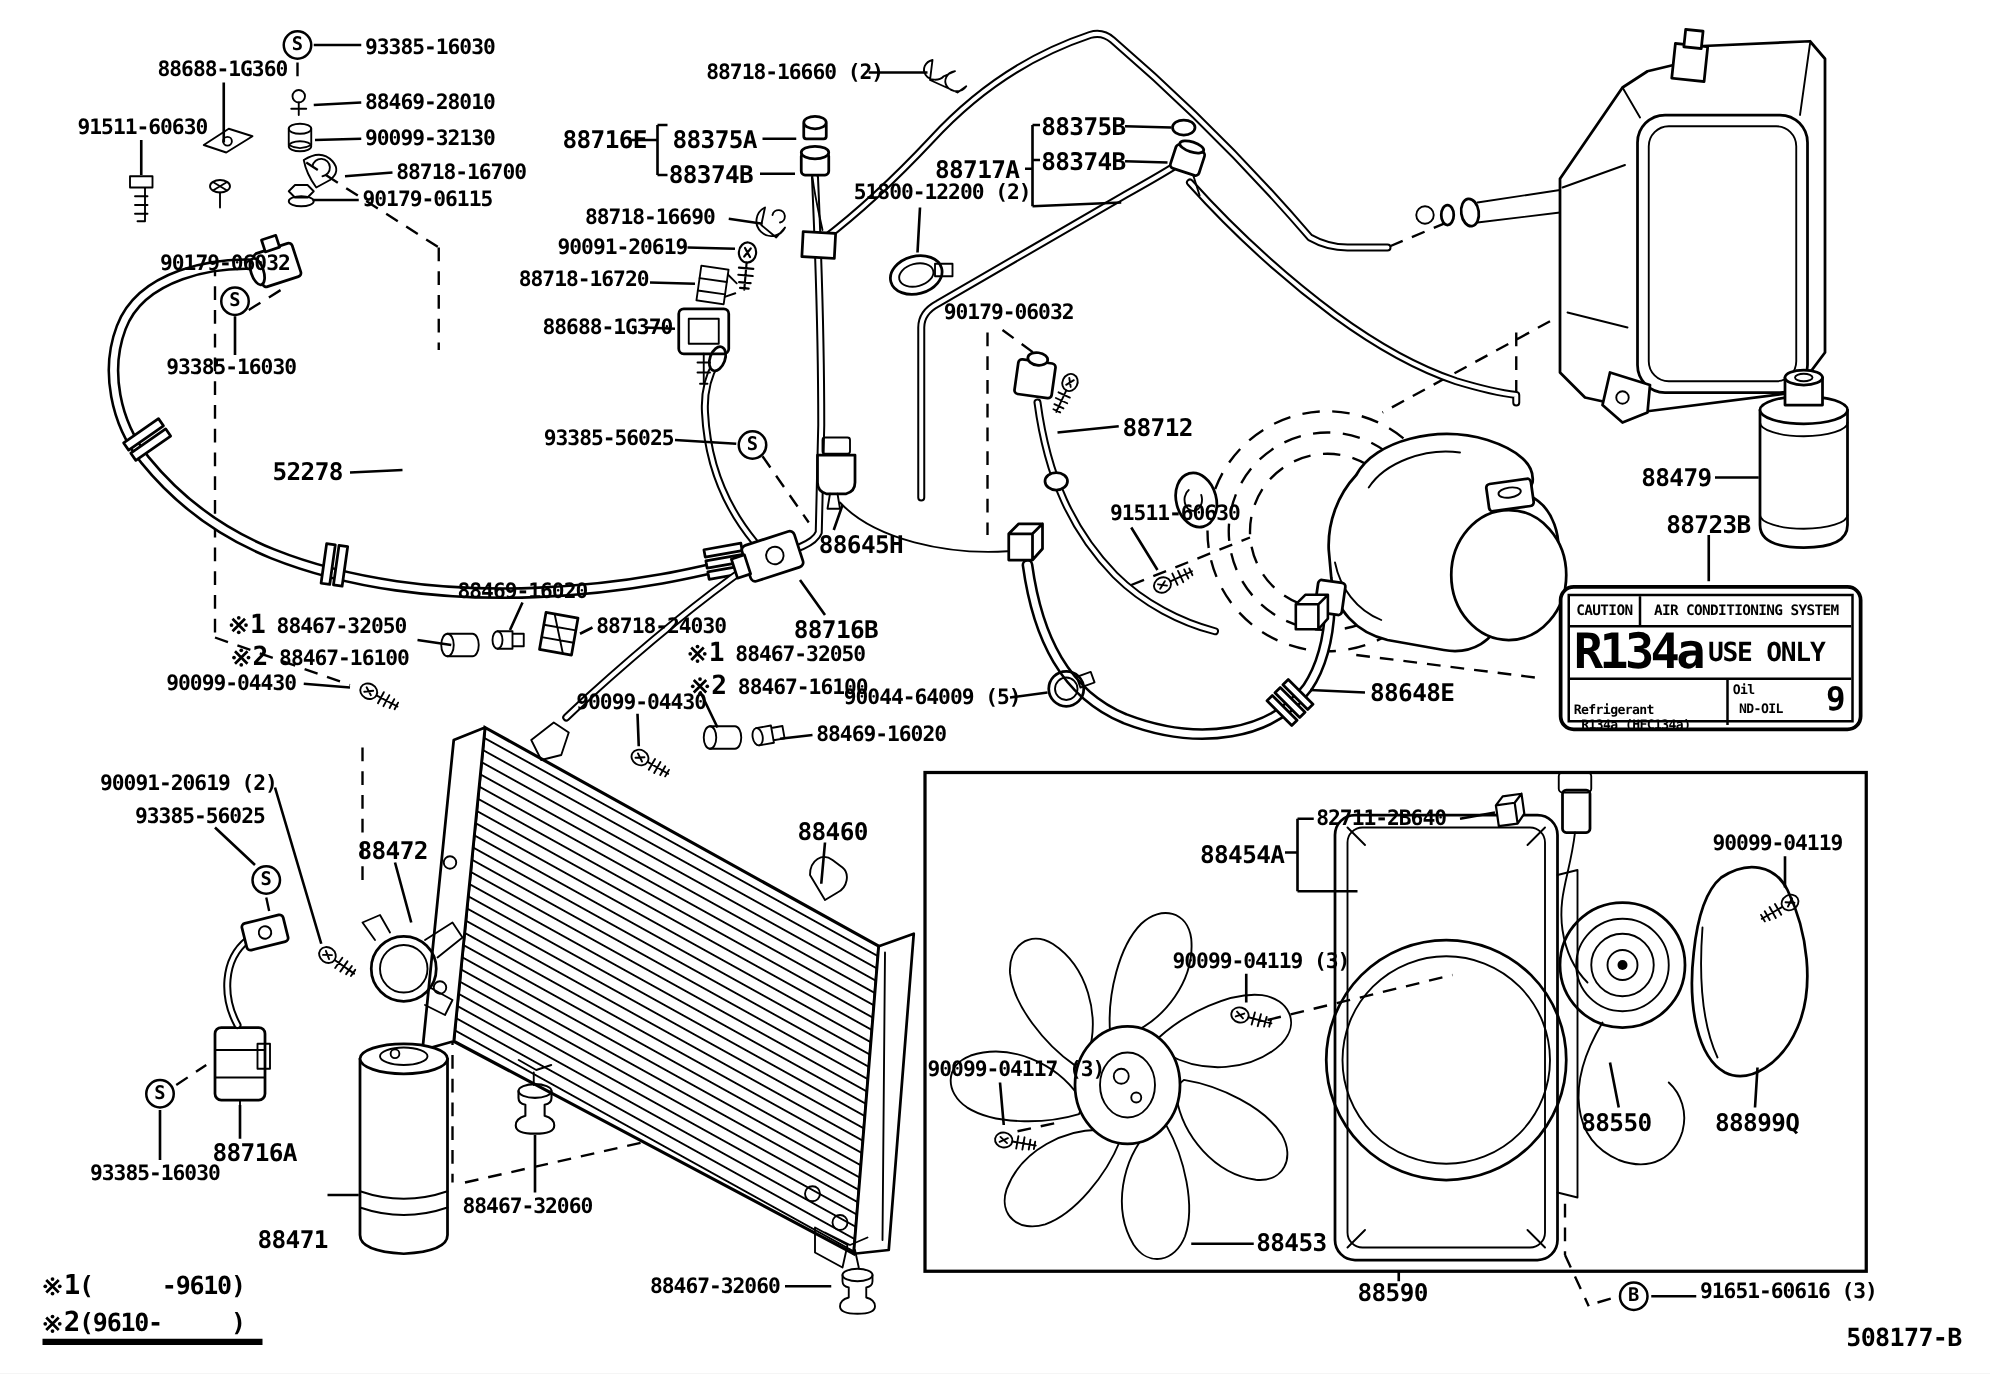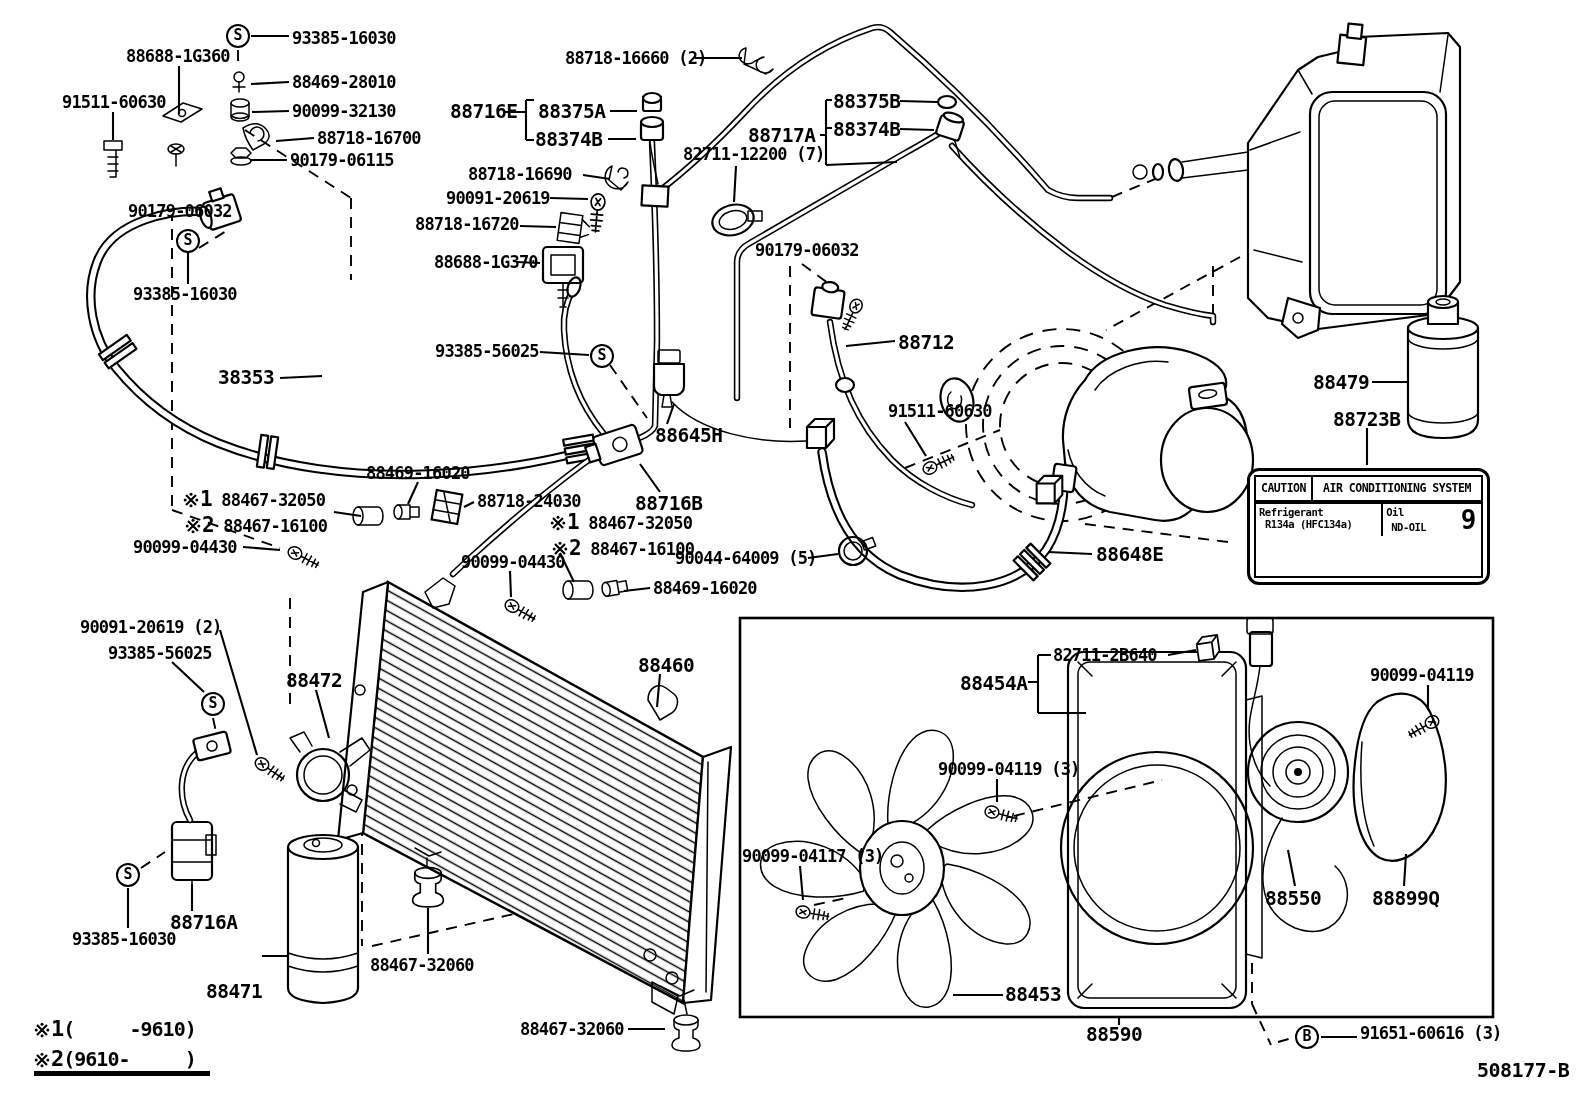--- a/index.html
+++ b/index.html
@@ -28,21 +28,21 @@
   #caution .inner{box-sizing:border-box;border:2.4px solid #000;height:100%;display:flex;flex-direction:column;}
   #caution .row1{display:flex;border-bottom:2.4px solid #000;height:23px;align-items:center;
                  font:700 11.5px/1 "DejaVu Sans Mono",monospace;letter-spacing:-0.5px;}
   #caution .c-cell{padding:0 5px;border-right:2.4px solid #000;height:100%;display:flex;align-items:center;}
   #caution .s-cell{flex:1;text-align:center;}
   #caution .row2{flex:1;display:flex;align-items:center;padding:0 3px;overflow:hidden;}
   #caution .r134a{font:700 39px/0.9 "DejaVu Sans Mono",monospace;letter-spacing:-3px;}
   #caution .useonly{font:700 21px/1 "DejaVu Sans Mono",monospace;letter-spacing:-1px;margin-left:5px;}
   #caution .row3{display:flex;border-top:2.4px solid #000;height:32px;
                  font:700 10.5px/1.15 "DejaVu Sans Mono",monospace;letter-spacing:-0.5px;}
-  #caution .ref-cell{width:53%;border-right:2.4px solid #000;padding:2px 3px;}
+  #caution .ref-cell{width:53%;border-right:2.4px solid #000;padding:18px 3px;}
   #caution .ref-cell div:last-child{padding-left:6px;}
   #caution .oil-cell{flex:1;position:relative;padding:2px 3px;}
   #caution .oil-val{position:absolute;left:8px;bottom:3px;}
   #caution .oil-9{position:absolute;right:5px;bottom:0px;font-size:26px;}
   #footnotes{position:absolute;left:34px;top:1014px;font:700 20px/1.35 "DejaVu Sans Mono",monospace;
              letter-spacing:-1px;white-space:pre;}
   #footnotes .frow .refnum{font-size:22px;}
   #fbar{position:absolute;left:34px;top:1071px;width:176px;height:5px;background:#000;}
   #drawnum{position:absolute;left:1477px;top:1060px;font:700 20px/1 "DejaVu Sans Mono",monospace;letter-spacing:-0.5px;}
 </style>
@@ -410,34 +410,34 @@
 <div id="labels">
       <div class="plabel" style="left: 292px; top: 30px;"><span>93385-16030</span></div>
       <div class="plabel" style="left: 126px; top: 48px;"><span>88688-1G360</span></div>
       <div class="plabel" style="left: 292px; top: 74px;"><span>88469-28010</span></div>
       <div class="plabel" style="left: 292px; top: 103px;"><span>90099-32130</span></div>
       <div class="plabel" style="left: 62px; top: 94px;"><span>91511-60630</span></div>
       <div class="plabel" style="left: 317px; top: 130px;"><span>88718-16700</span></div>
       <div class="plabel" style="left: 290px; top: 152px;"><span>90179-06115</span></div>
       <div class="plabel" style="left: 128px; top: 203px;"><span>90179-06032</span></div>
       <div class="plabel" style="left: 133px; top: 286px;"><span>93385-16030</span></div>
-      <div class="plabel big" style="left: 218px; top: 368px;"><span>38353</span></div>
+      <div class="plabel big" style="left: 218px; top: 368px;"><span>52278</span></div>
       <div class="plabel" style="left: 565px; top: 50px;"><span>88718-16660 (2)</span></div>
       <div class="plabel big" style="left: 450px; top: 102px;"><span>88716E</span></div>
       <div class="plabel big" style="left: 538px; top: 102px;"><span>88375A</span></div>
       <div class="plabel big" style="left: 535px; top: 130px;"><span>88374B</span></div>
       <div class="plabel" style="left: 468px; top: 166px;"><span>88718-16690</span></div>
       <div class="plabel" style="left: 446px; top: 190px;"><span>90091-20619</span></div>
       <div class="plabel" style="left: 415px; top: 216px;"><span>88718-16720</span></div>
       <div class="plabel" style="left: 434px; top: 254px;"><span>88688-1G370</span></div>
       <div class="plabel" style="left: 435px; top: 343px;"><span>93385-56025</span></div>
       <div class="plabel big" style="left: 833px; top: 92px;"><span>88375B</span></div>
       <div class="plabel big" style="left: 833px; top: 120px;"><span>88374B</span></div>
       <div class="plabel big" style="left: 748px; top: 126px;"><span>88717A</span></div>
-      <div class="plabel" style="left: 683px; top: 146px;"><span>82711-12200 (7)</span></div>
+      <div class="plabel" style="left: 683px; top: 146px;"><span>51800-12200 (2)</span></div>
       <div class="plabel" style="left: 755px; top: 242px;"><span>90179-06032</span></div>
       <div class="plabel big" style="left: 898px; top: 333px;"><span>88712</span></div>
       <div class="plabel big" style="left: 655px; top: 426px;"><span>88645H</span></div>
       <div class="plabel" style="left: 888px; top: 403px;"><span>91511-60630</span></div>
       <div class="plabel big" style="left: 1096px; top: 545px;"><span>88648E</span></div>
       <div class="plabel big" style="left: 635px; top: 494px;"><span>88716B</span></div>
       <div class="plabel" style="left: 183px; top: 488px;"><svg width="16" height="16" viewBox="0 0 16 16" class="refmark">
           <path d="M3,3 L13,13 M13,3 L3,13" stroke="#000" stroke-width="2.2" fill="none"></path>
           <circle cx="8" cy="2.2" r="1.5" fill="#000"></circle>
           <circle cx="8" cy="13.8" r="1.5" fill="#000"></circle>
@@ -494,20 +494,24 @@
       <div class="plabel" style="left: 1360px; top: 1025px;"><span>91651-60616 (3)</span></div>
     </div>
 
 
 <div id="caution">
   <div class="inner">
     <div class="row1">
       <div class="c-cell">CAUTION</div>
       <div class="s-cell">AIR CONDITIONING SYSTEM</div>
     </div>
+    <div class="row2">
+      <span class="r134a">R134a</span>
+      <span class="useonly">USE ONLY</span>
+    </div>
     <div class="row3">
       <div class="ref-cell">
         <div>Refrigerant</div>
         <div>R134a (HFC134a)</div>
       </div>
       <div class="oil-cell">
         <div>Oil</div>
         <div class="oil-val">ND-OIL</div>
         <div class="oil-9">9</div>
       </div>

